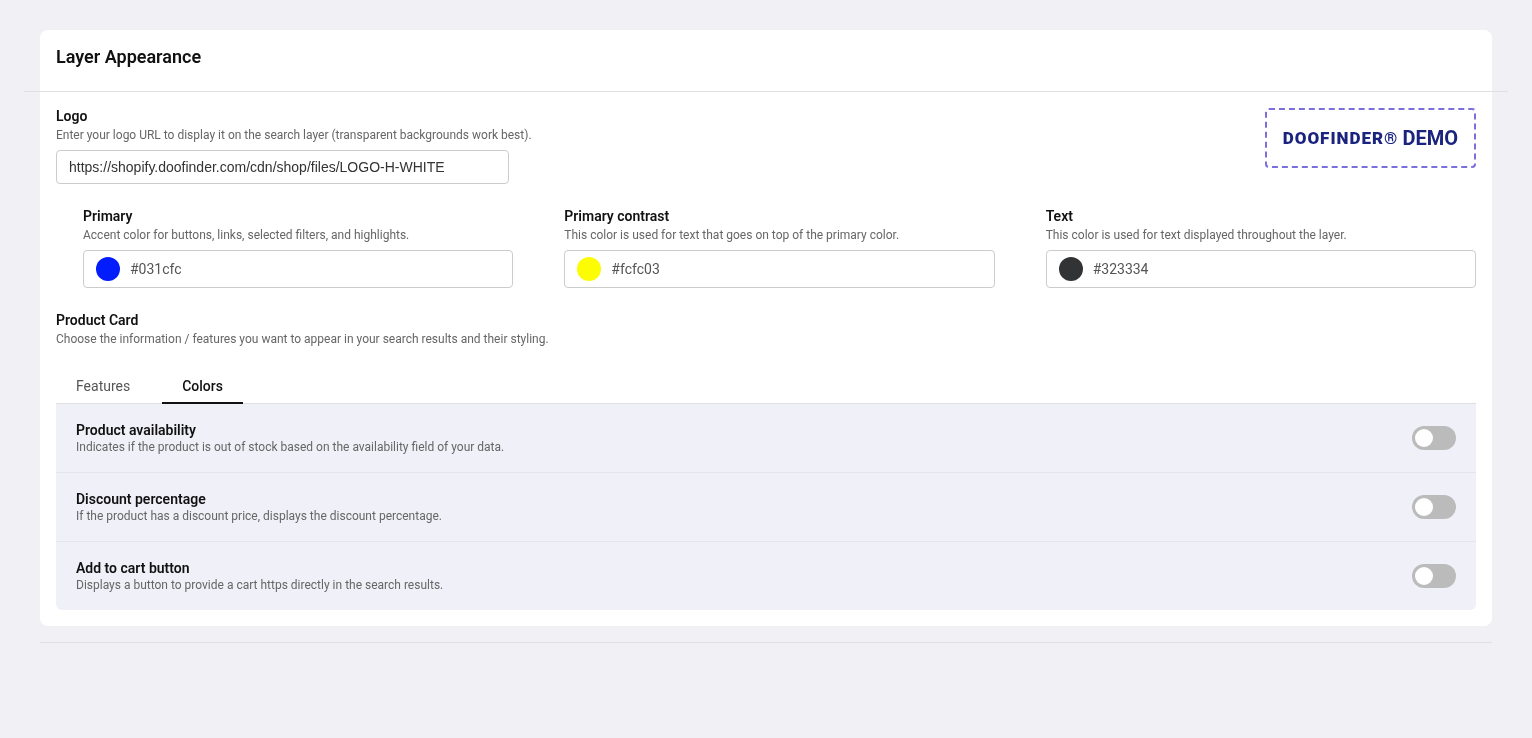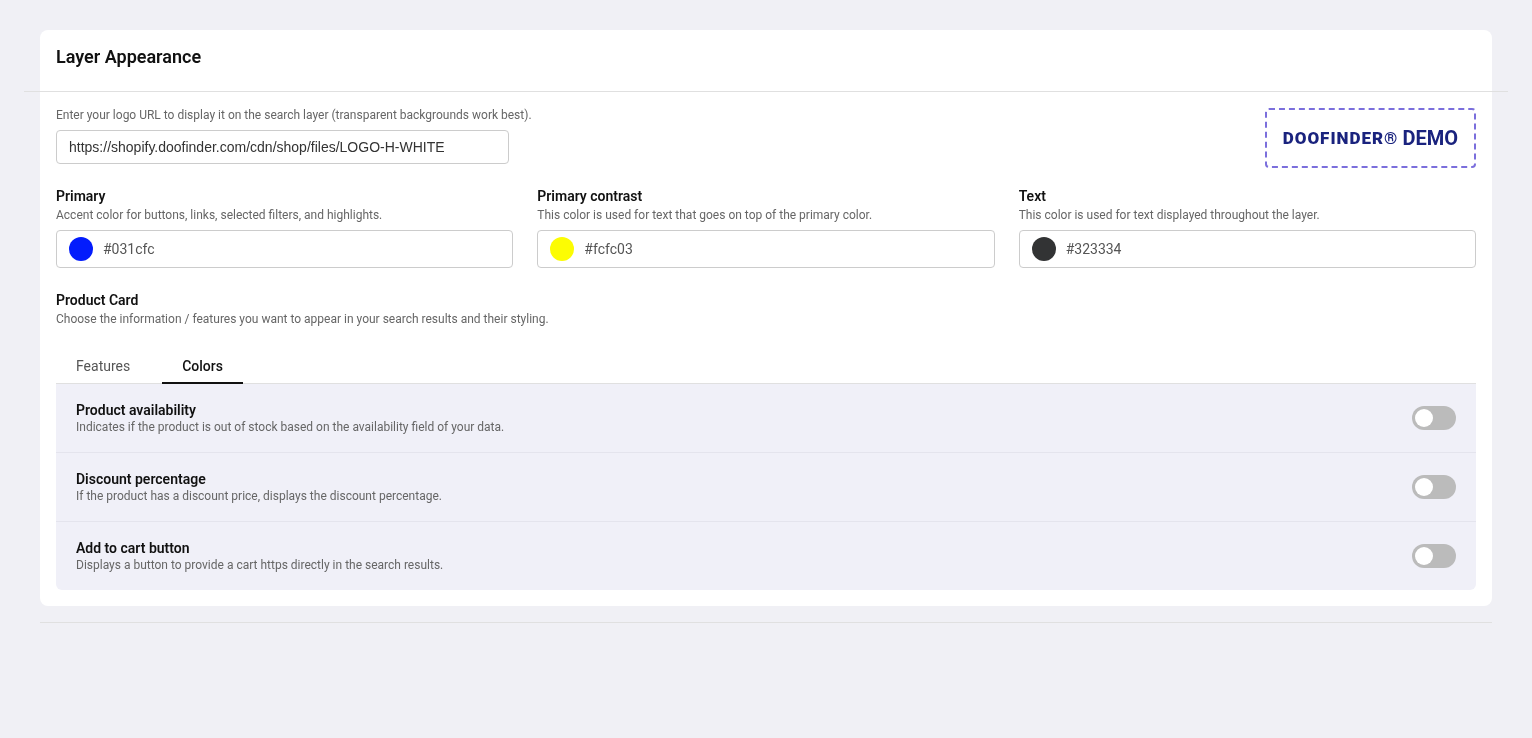--- a/index.html
+++ b/index.html
@@ -76,20 +76,21 @@
       color: #1a237e;
       margin-left: 4px;
     }
     .colors-row {
       display: flex;
       gap: 24px;
       margin-bottom: 24px;
     }
     .color-field {
       flex: 1;
+      margin-left: 27px;
     }
     .color-input-wrapper {
       display: flex;
       align-items: center;
       border: 1px solid #ccc;
       border-radius: 4px;
       padding: 6px 12px;
       gap: 10px;
     }
     .color-swatch {
@@ -203,20 +204,21 @@
 
 <div class="page-wrapper">
   <div class="card">
     <div class="section-title">Layer Appearance</div>
     <hr class="divider">
     <br>
 
     
     <div class="logo-area">
       <div class="field-group">
+        <div class="field-label">Logo</div>
         <div class="field-description">Enter your logo URL to display it on the search layer (transparent backgrounds work best).</div>
         <input type="text" class="text-input" value="https://shopify.doofinder.com/cdn/shop/files/LOGO-H-WHITE" style="">
       </div>
       <div class="logo-preview">
         <span class="logo-preview-text">DOOFINDER®</span>
         <span class="logo-preview-demo">DEMO</span>
       </div>
     </div>
 
     

